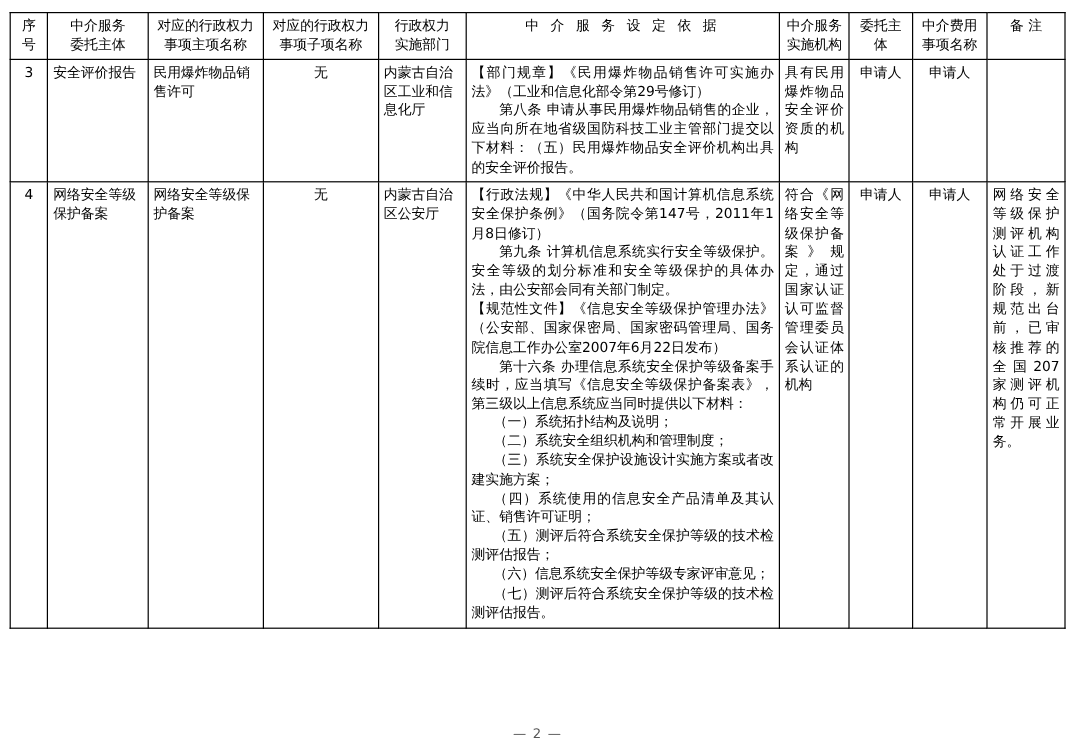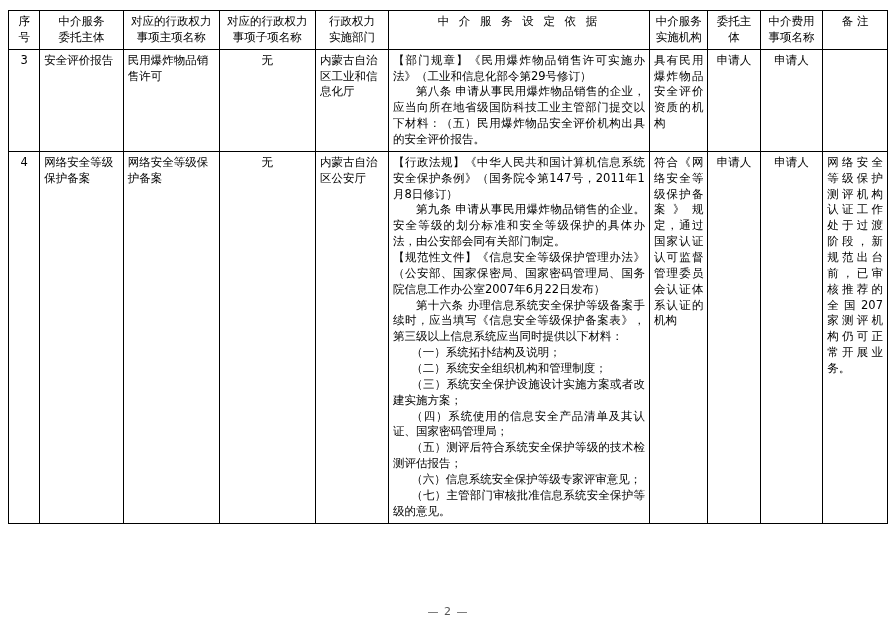--- a/index.html
+++ b/index.html
@@ -169,30 +169,30 @@
       </tr>
 
       <tr>
         <td class="center">4</td>
         <td class="mid">网络安全等级保护备案</td>
         <td class="mid">网络安全等级保护备案</td>
         <td class="center">无</td>
         <td class="mid">内蒙古自治区公安厅</td>
         <td class="basis-cell">
           <p>【行政法规】《中华人民共和国计算机信息系统安全保护条例》（国务院令第147号，2011年1月8日修订）</p>
-          <p class="ind">第九条  申请从事民用爆炸物品销售的企业。安全等级的划分标准和安全等级保护的具体办法，由公安部会同有关部门制定。</p>
+          <p class="ind">第九条  计算机信息系统实行安全等级保护。安全等级的划分标准和安全等级保护的具体办法，由公安部会同有关部门制定。</p>
           <p>【规范性文件】《信息安全等级保护管理办法》（公安部、国家保密局、国家密码管理局、国务院信息工作办公室2007年6月22日发布）</p>
           <p class="ind">第十六条  办理信息系统安全保护等级备案手续时，应当填写《信息安全等级保护备案表》，第三级以上信息系统应当同时提供以下材料：</p>
           <p class="ind3">（一）系统拓扑结构及说明；</p>
           <p class="ind3">（二）系统安全组织机构和管理制度；</p>
           <p class="ind3">（三）系统安全保护设施设计实施方案或者改建实施方案；</p>
-          <p class="ind3">（四）系统使用的信息安全产品清单及其认证、国家密码管理局；</p>
+          <p class="ind3">（四）系统使用的信息安全产品清单及其认证、销售许可证明；</p>
           <p class="ind3">（五）测评后符合系统安全保护等级的技术检测评估报告；</p>
           <p class="ind3">（六）信息系统安全保护等级专家评审意见；</p>
-          <p class="ind3">（七）主管部门审核批准信息系统安全保护等级的意见。</p>
+          <p class="ind3">（七）测评后符合系统安全保护等级的技术检测评估报告。</p>
         </td>
         <td class="mid small-col">符合《网络安全等级保护备案》规定，通过国家认证认可监督管理委员会认证体系认证的机构</td>
         <td class="center">申请人</td>
         <td class="center">申请人</td>
         <td class="small-col">网络安全等级保护测评机构认证工作处于过渡阶段，新规范出台前，已审核推荐的全国207家测评机构仍可正常开展业务。</td>
       </tr>
 
     </tbody>
   </table>
 

